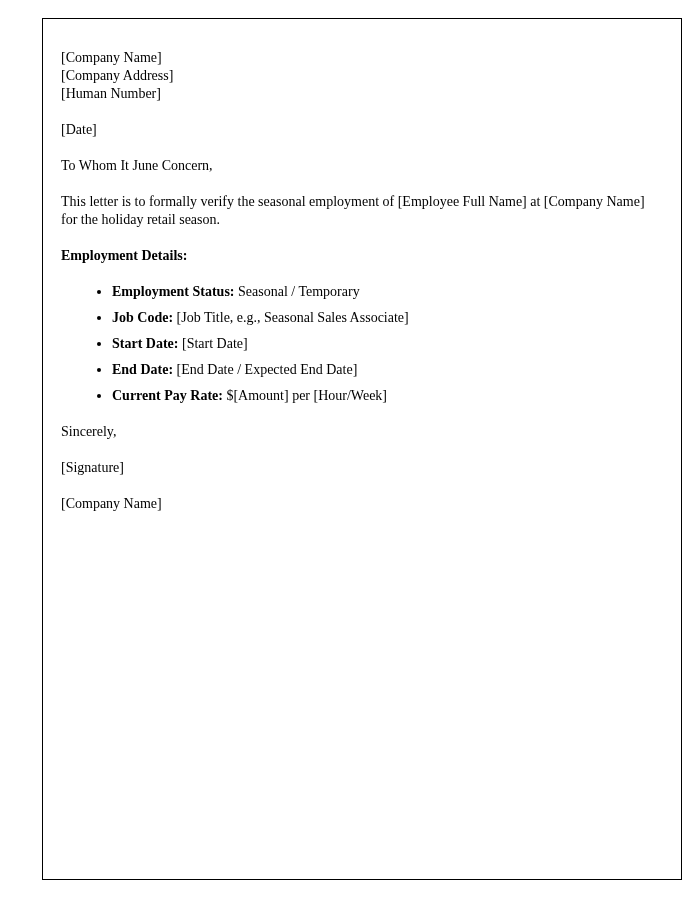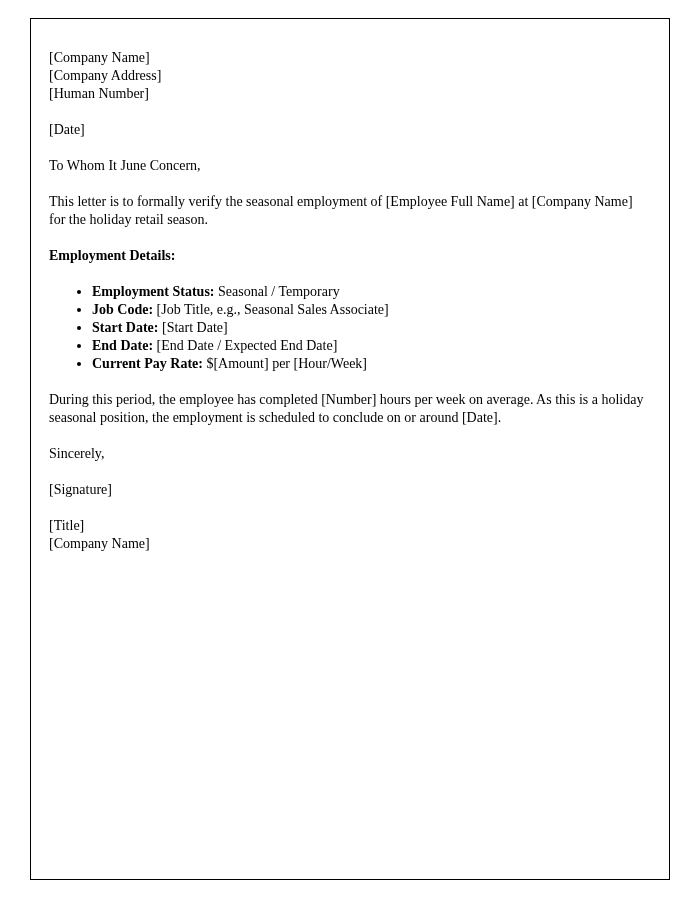--- a/index.html
+++ b/index.html
@@ -9,21 +9,21 @@
   }
   body {
     width: 700px;
     height: 900px;
     font-family: "Liberation Serif", "DejaVu Serif", serif;
     color: #000000;
     position: relative;
   }
   .page {
     position: absolute;
-    left: 30px;
+    left: 42px;
     top: 18px;
     width: 640px;
     height: 862px;
     border: 1px solid #000000;
     box-sizing: border-box;
     background: #ffffff;
   }
   .content {
     padding: 30px 18px 18px 18px;
     font-size: 14px;
@@ -37,21 +37,21 @@
   }
   .b {
     font-weight: bold;
   }
   ul.details {
     margin: 0 0 18px 0;
     padding: 0 0 0 43px;
     list-style-type: disc;
   }
   ul.details li {
-    margin: 0;
+    margin: 8px;
     padding: 0;
   }
 </style>
 </head>
 <body>
 
 <div class="page">
   <div class="content">
 
     <div class="block">
@@ -69,26 +69,24 @@
     <p class="block b">Employment Details:</p>
 
     <ul class="details">
       <li><span class="b">Employment Status:</span> <span>Seasonal / Temporary</span></li>
       <li><span class="b">Job Code:</span> <span>[Job Title, e.g., Seasonal Sales Associate]</span></li>
       <li><span class="b">Start Date:</span> <span>[Start Date]</span></li>
       <li><span class="b">End Date:</span> <span>[End Date / Expected End Date]</span></li>
       <li><span class="b">Current Pay Rate:</span> <span>$[Amount] per [Hour/Week]</span></li>
     </ul>
 
-    <p class="block">During this period, the employee has completed [Number] hours per week on average. As this is a holiday seasonal position, the employment is scheduled to conclude on or around [Date].</p>
 
 
     <p class="block">Sincerely,</p>
 
     <p class="block">[Signature]</p>
 
     <div class="block">
-      <p class="line">[Title]</p>
       <p class="line">[Company Name]</p>
     </div>
 
   </div>
 </div>
 
 </body></html>

